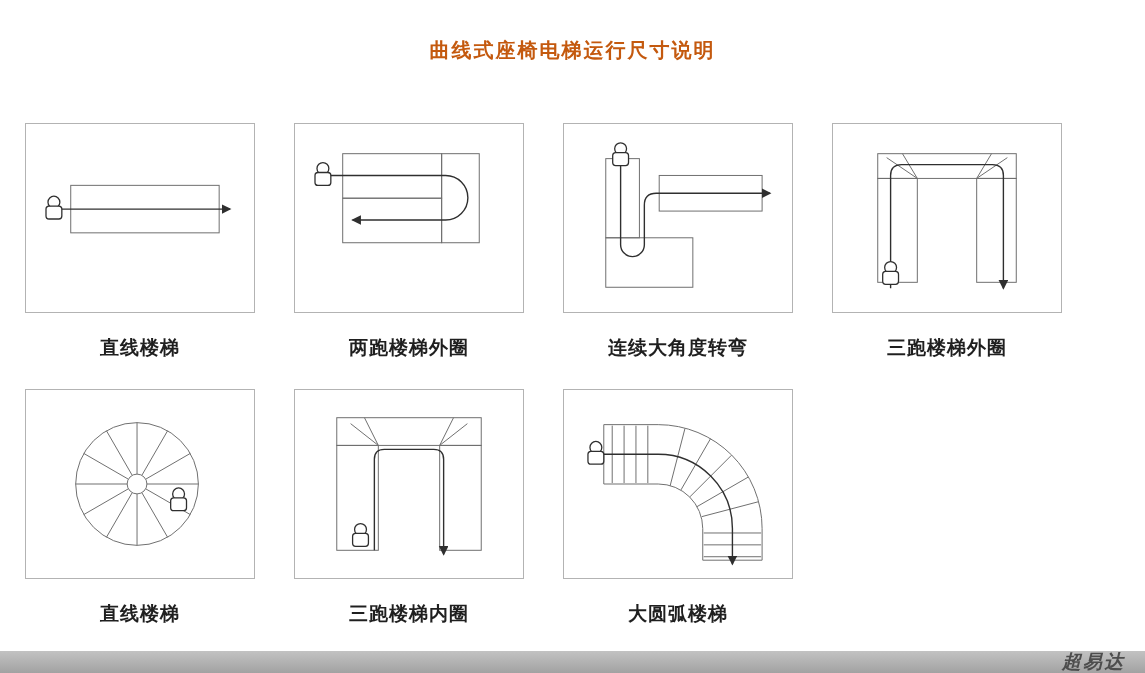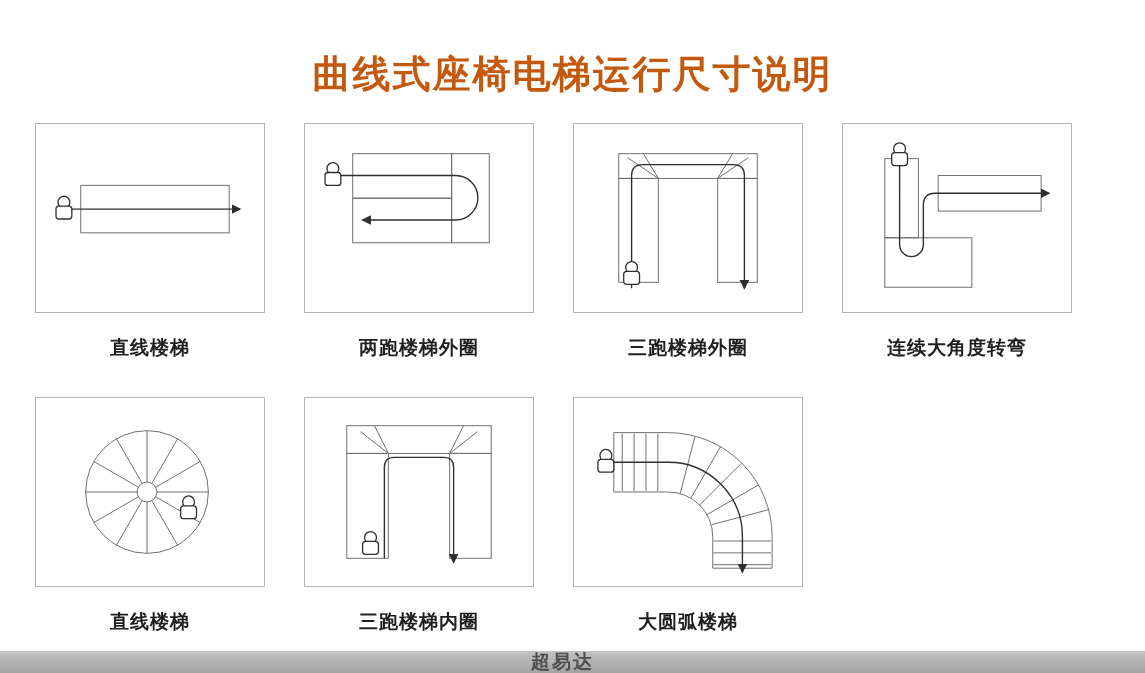--- a/index.html
+++ b/index.html
@@ -7,41 +7,41 @@
     --drawing-line:#6e6e6e; --rail-line:#2f2f2f;
     --footer-from:#c2c2c2; --footer-to:#a2a2a2; --footer-text:#4d4d4d;
   }
   html,body{margin:0;padding:0;}
   body{
     width:1145px;height:673px;position:relative;background:#fff;overflow:hidden;
     font-family:"Liberation Sans","DejaVu Sans",sans-serif;
   }
   .title{
     position:absolute;top:24px;left:0;width:100%;text-align:center;
-    font-size:38px;font-weight:bold;color:var(--title);letter-spacing:2px;
+    font-size:20px;font-weight:bold;color:var(--title);letter-spacing:2px;
   }
   .grid{
-    position:absolute;left:35px;top:123px;width:1037px;
+    position:absolute;left:25px;top:123px;width:1037px;
     display:grid;grid-template-columns:repeat(4,230px);justify-content:space-between;
-    row-gap:36px;
+    row-gap:28px;
   }
   figure.cell{margin:0;display:flex;flex-direction:column;align-items:center;}
   .box{
     width:228px;height:188px;border:1px solid var(--box-border);background:#fff;
     box-sizing:content-box;
   }
   .box svg{display:block;width:228px;height:188px;}
   figcaption.cap{
     margin-top:22px;font-size:19px;font-weight:bold;color:var(--label);
     letter-spacing:1px;line-height:26px;text-align:center;
   }
   .footer-bar{
     position:absolute;left:0;bottom:0;width:1145px;height:22px;
     background:linear-gradient(to bottom,var(--footer-from),var(--footer-to));
-    display:flex;align-items:center;justify-content:center;
+    display:flex;align-items:center;justify-content:flex-end;font-style:italic;
   }
   .footer-bar .wm{
     font-size:19px;font-weight:bold;color:var(--footer-text);
     padding-right:20px;letter-spacing:2px;line-height:22px;
   }
   .rail{stroke:var(--rail-line);stroke-width:1.4;fill:none;}
   .dln{stroke:var(--drawing-line);stroke-width:1;fill:none;}
 </style>
 </head>
 <body>
@@ -88,42 +88,42 @@
         <path class="rail" d="M28,52 H152 A22.5,22.5 0 0 1 152,97 H58" marker-end="url(#arw)"></path>
         <use href="#chair" transform="translate(28,52)"></use>
       </svg>
     </div>
     <figcaption class="cap">两跑楼梯外圈</figcaption>
   </figure>
 
   <figure class="cell">
     <div class="box">
       <svg viewBox="0 0 230 190">
+        <rect x="42" y="35" width="34" height="80" fill="url(#hl)" class="dln"></rect>
+        <rect x="96" y="52" width="104" height="36" fill="url(#vl)" class="dln"></rect>
+        <rect x="42" y="115" width="88" height="50" fill="none" class="dln"></rect>
+        <path class="rail" d="M57,30 V122 A12,12 0 0 0 81,122 V82 Q81,70 93,70 H208" marker-end="url(#arw)"></path>
+        <use href="#chair" transform="translate(57,32)"></use>
+      </svg>
+    </div>
+    <figcaption class="cap">连续大角度转弯</figcaption>
+  </figure>
+
+  <figure class="cell">
+    <div class="box">
+      <svg viewBox="0 0 230 190">
         <rect x="45" y="30" width="140" height="25" fill="url(#vl)" class="dln"></rect>
         <rect x="45" y="55" width="40" height="105" fill="url(#hl)" class="dln"></rect>
         <rect x="145" y="55" width="40" height="105" fill="url(#hl)" class="dln"></rect>
         <path class="dln" d="M85,55 L54,34 M85,55 L70,30 M145,55 L176,34 M145,55 L160,30"></path>
         <path class="rail" d="M58,166 V52 Q58,41 69,41 H161 Q172,41 172,52 V166" marker-end="url(#arw)"></path>
         <use href="#chair" transform="translate(58,152)"></use>
       </svg>
     </div>
     <figcaption class="cap">三跑楼梯外圈</figcaption>
-  </figure>
-
-  <figure class="cell">
-    <div class="box">
-      <svg viewBox="0 0 230 190">
-        <rect x="42" y="35" width="34" height="80" fill="url(#hl)" class="dln"></rect>
-        <rect x="96" y="52" width="104" height="36" fill="url(#vl)" class="dln"></rect>
-        <rect x="42" y="115" width="88" height="50" fill="none" class="dln"></rect>
-        <path class="rail" d="M57,30 V122 A12,12 0 0 0 81,122 V82 Q81,70 93,70 H208" marker-end="url(#arw)"></path>
-        <use href="#chair" transform="translate(57,32)"></use>
-      </svg>
-    </div>
-    <figcaption class="cap">连续大角度转弯</figcaption>
   </figure>
 
 
   <figure class="cell">
     <div class="box">
       <svg viewBox="0 0 230 190">
         <circle cx="112" cy="95" r="62" fill="none" class="dln"></circle>
         <circle cx="112" cy="95" r="10" fill="none" class="dln"></circle>
         <path class="dln" d="M122,95 L174,95 M121,100 L166,126 M117,104 L143,149 M112,105 L112,157 M107,104 L81,149 M103,100 L58,126 M102,95 L50,95 M103,90 L58,64 M107,86 L81,41 M112,85 L112,33 M117,86 L143,41 M121,90 L166,64"></path>
         <use href="#chair" transform="translate(154,112)"></use>

